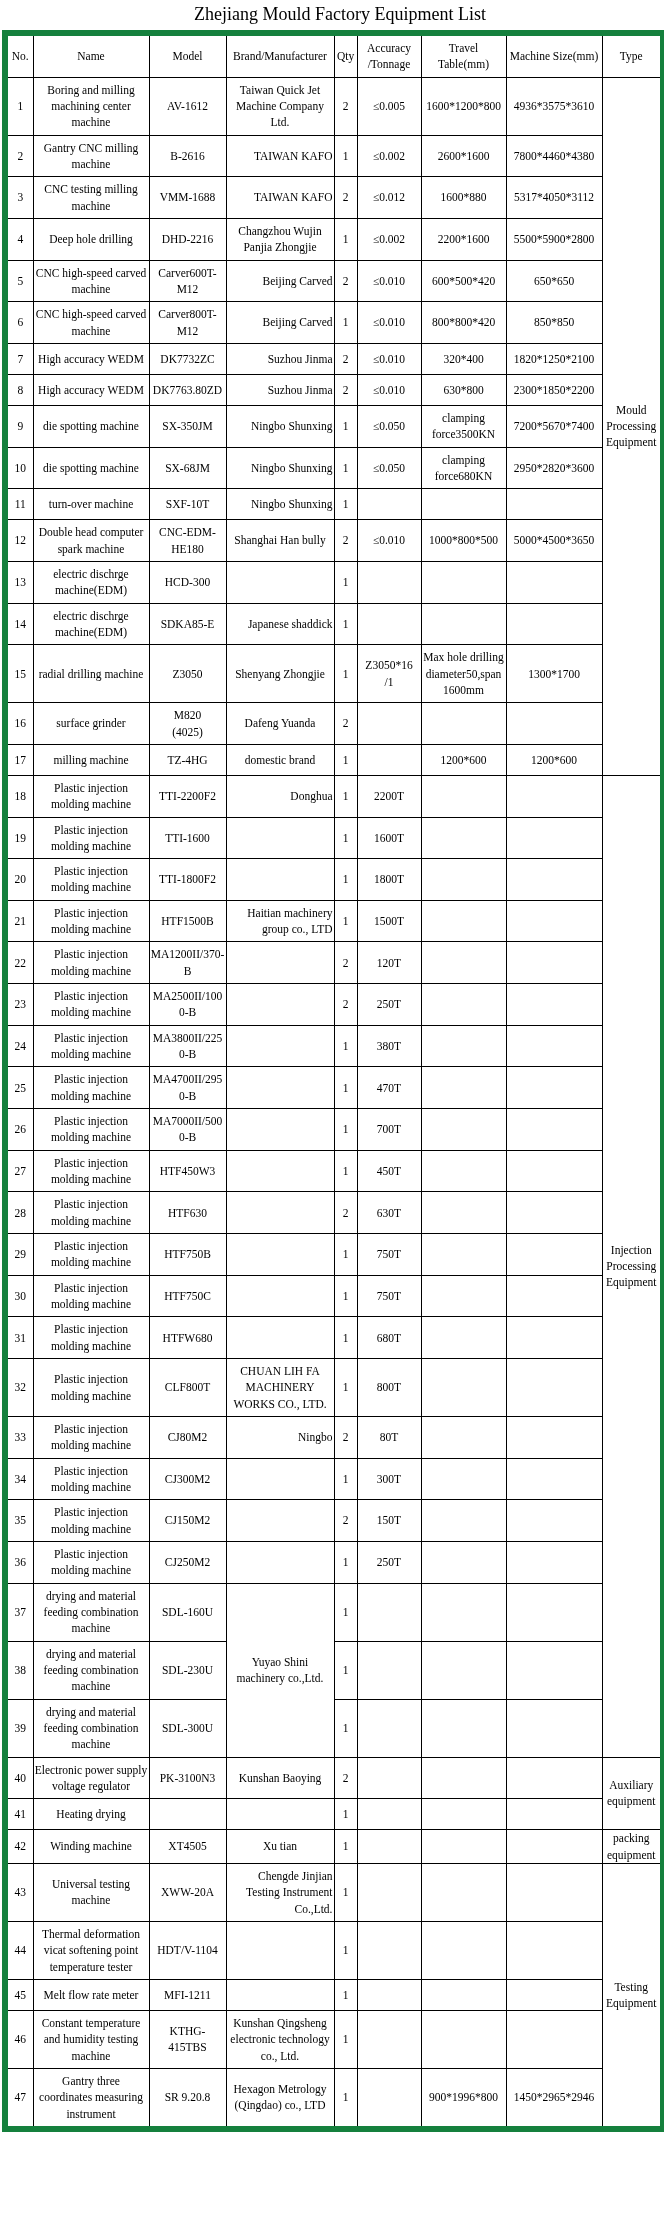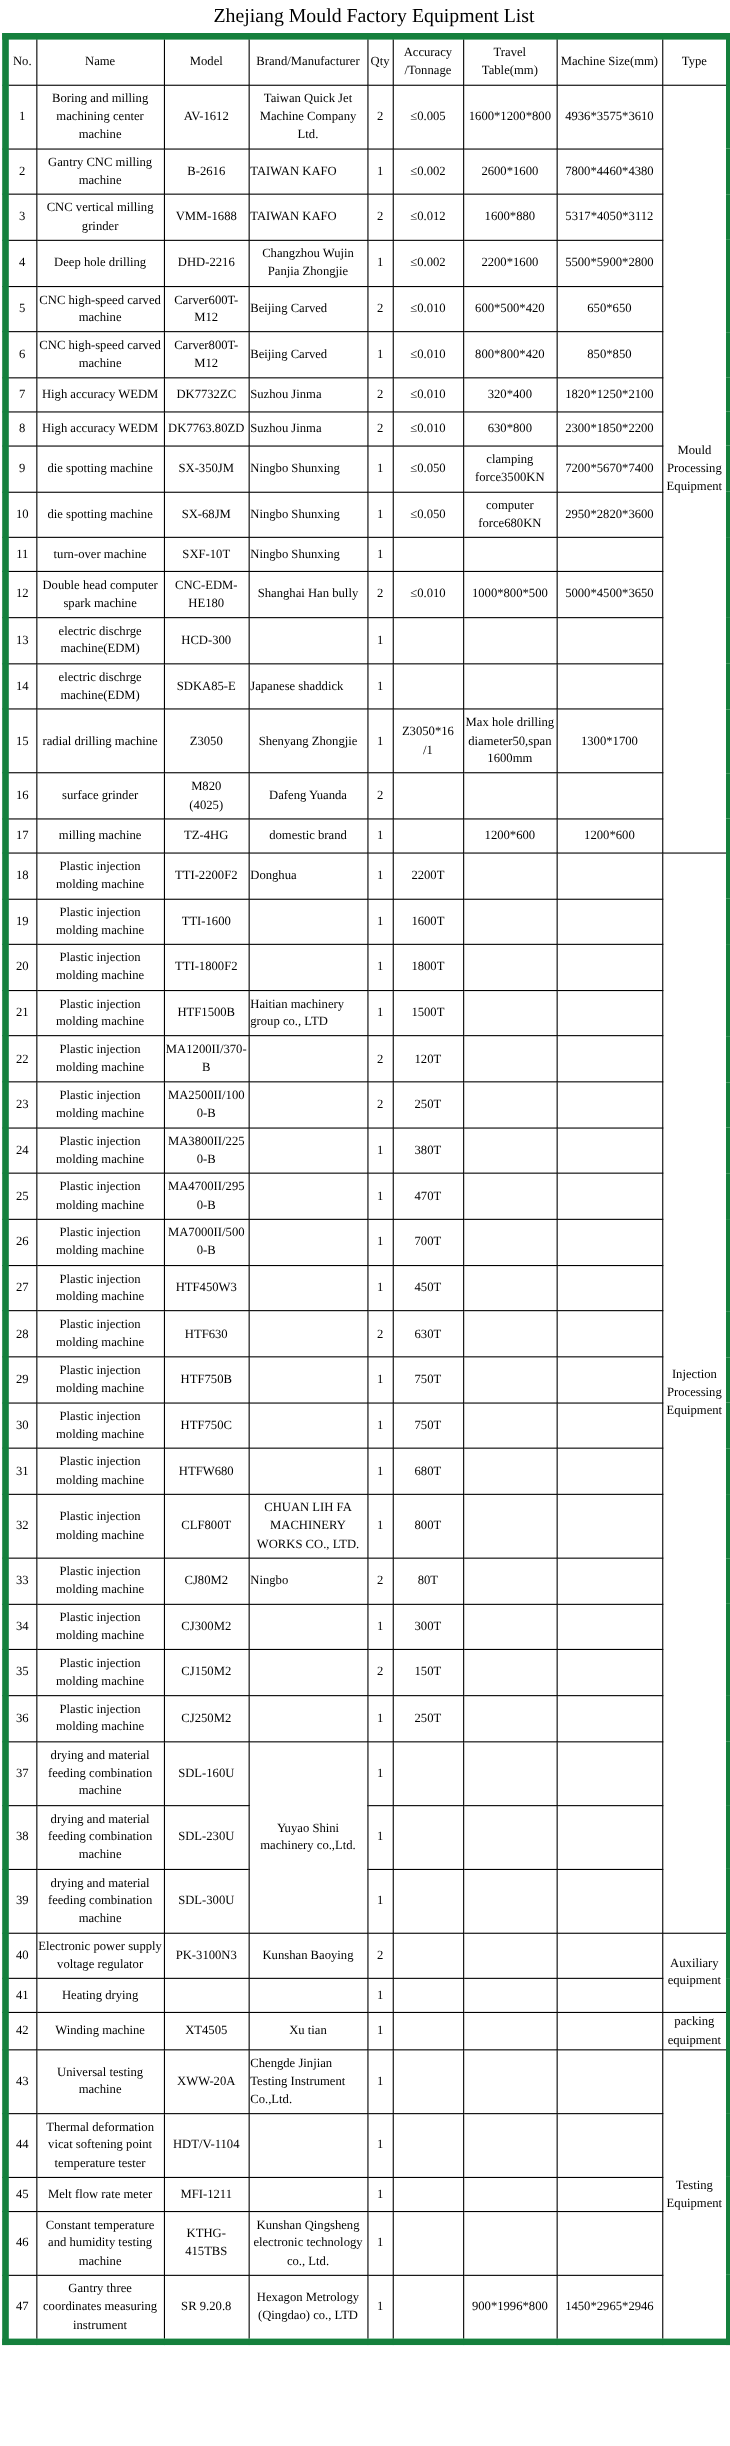--- a/index.html
+++ b/index.html
@@ -31,21 +31,21 @@
     font-size: 11.5px;
     font-weight: normal;
     text-align: center;
     vertical-align: middle;
     padding: 4px 1px;
     line-height: 1.42;
     overflow-wrap: break-word;
     white-space: pre-line;
     height: 22px;
   }
-  table.equip td.align-left { text-align: left; }
+  table.equip td.align-left { text-align: right; }
   table.equip td.type { padding: 0 1px; }
 </style>
 </head>
 <body>
 
 <div class="page">
   <div class="title">Zhejiang Mould Factory Equipment List</div>
   <table class="equip">
     <colgroup>
       <col style="width:28px">
@@ -88,21 +88,21 @@
           <td>Gantry CNC milling machine</td>
           <td>B-2616</td>
           <td class="align-left">TAIWAN KAFO</td>
           <td>1</td>
           <td>≤0.002</td>
           <td>2600*1600</td>
           <td>7800*4460*4380</td>
         </tr>
         <tr>
           <td>3</td>
-          <td>CNC vertical milling grinder</td>
+          <td>CNC testing milling machine</td>
           <td>VMM-1688</td>
           <td class="align-left">TAIWAN KAFO</td>
           <td>2</td>
           <td>≤0.012</td>
           <td>1600*880</td>
           <td>5317*4050*3112</td>
         </tr>
         <tr>
           <td>4</td>
           <td>Deep hole drilling</td>
@@ -165,21 +165,21 @@
           <td>clamping force3500KN</td>
           <td>7200*5670*7400</td>
         </tr>
         <tr>
           <td>10</td>
           <td>die spotting machine</td>
           <td>SX-68JM</td>
           <td class="align-left">Ningbo Shunxing</td>
           <td>1</td>
           <td>≤0.050</td>
-          <td>computer force680KN</td>
+          <td>clamping force680KN</td>
           <td>2950*2820*3600</td>
         </tr>
         <tr>
           <td>11</td>
           <td>turn-over machine</td>
           <td>SXF-10T</td>
           <td class="align-left">Ningbo Shunxing</td>
           <td>1</td>
           <td></td>
           <td></td>

